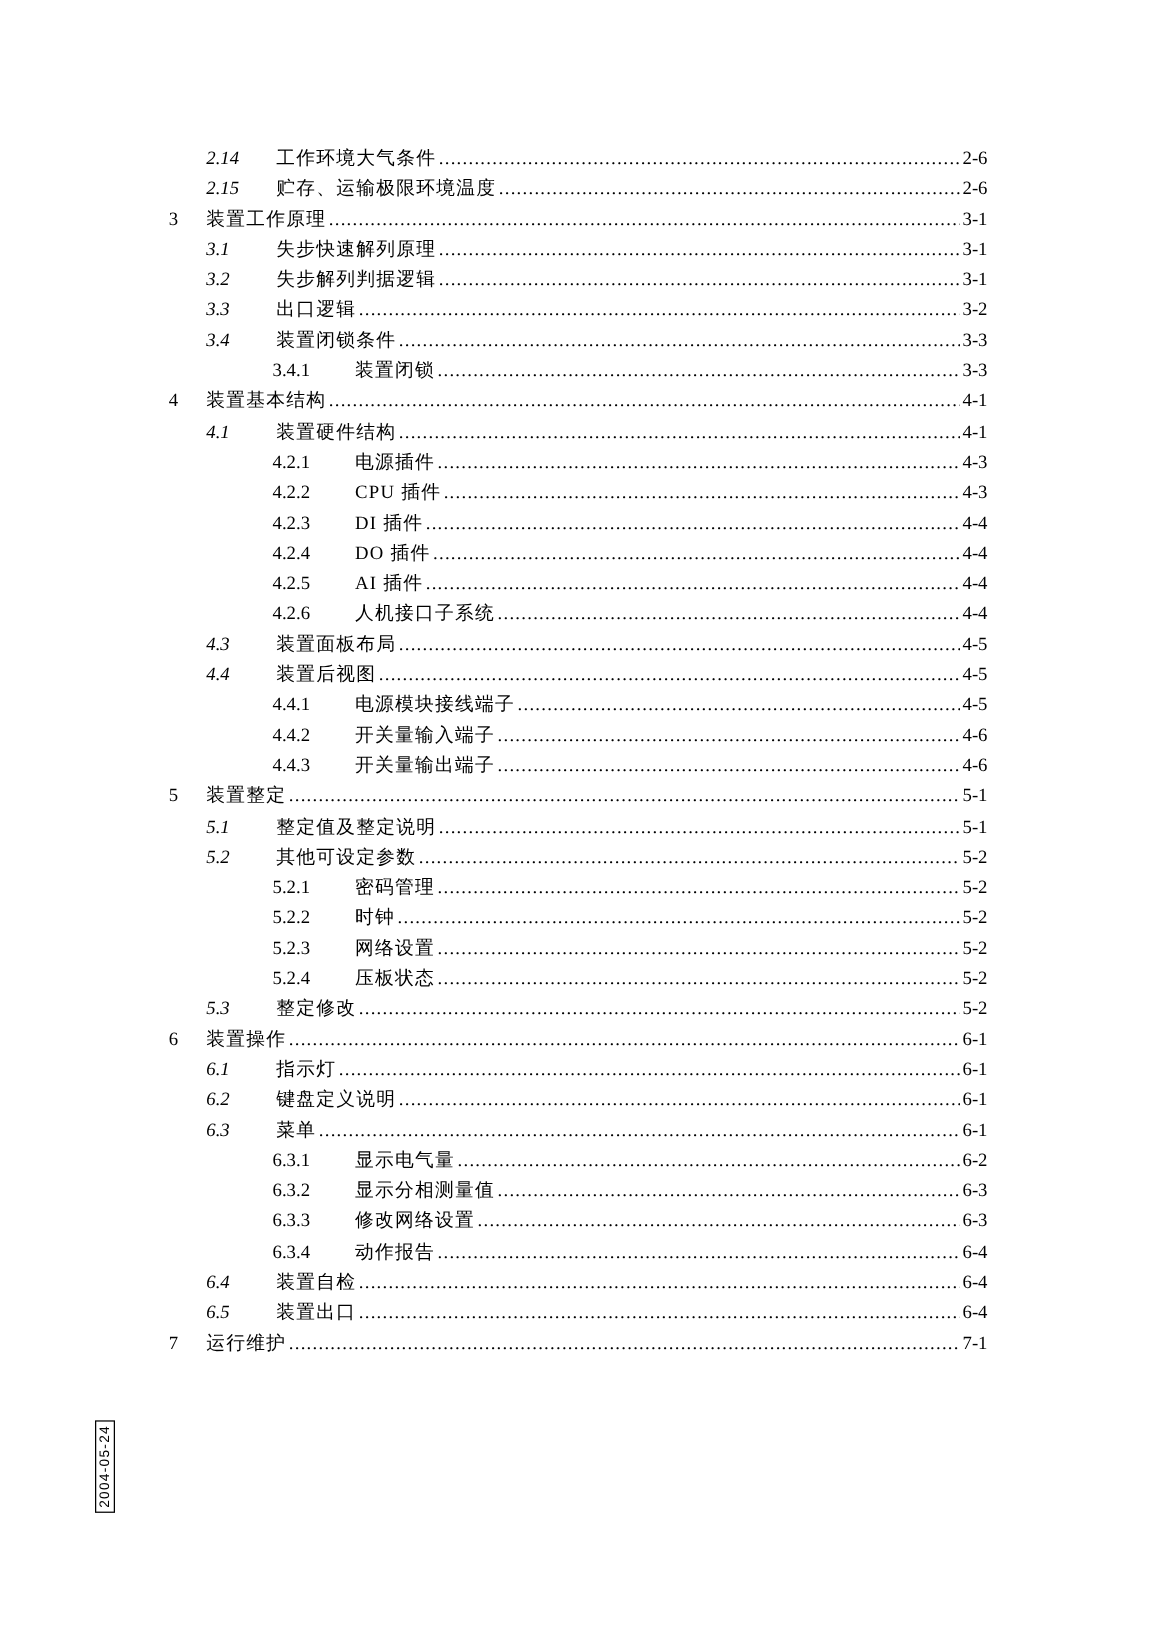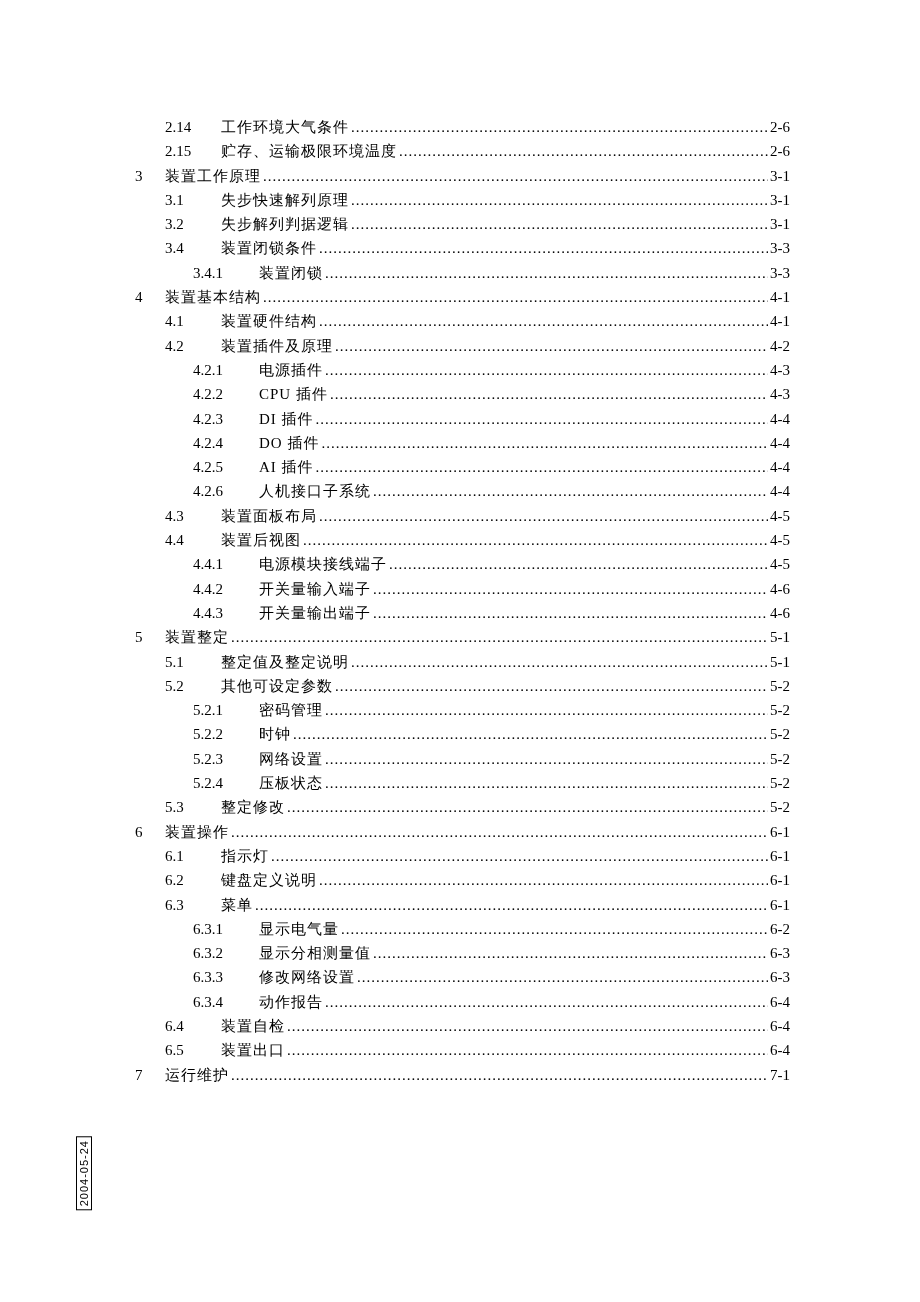--- a/index.html
+++ b/index.html
@@ -14,22 +14,22 @@
     padding: 115px 130px 0 135px;
   }
   .toc { width: 100%; }
   .row {
     display: flex;
     align-items: baseline;
     line-height: 24.3px;
     white-space: nowrap;
   }
   .num-l1 { width: 30px; flex-shrink: 0; }
-  .num-l2 { width: 56px; flex-shrink: 0; margin-left: 30px; }
-  .num-l3 { width: 66px; flex-shrink: 0; margin-left: 58px; }
+  .num-l2 { width: 56px; flex-shrink: 0; margin-left: 30px; font-style: italic; }
+  .num-l3 { width: 66px; flex-shrink: 0; margin-left: 83px; }
   .title { flex-shrink: 0; letter-spacing: 1px; }
   .leader {
     flex: 1;
     overflow: hidden;
     letter-spacing: 1px;
     margin: 0 2px;
   }
   .leader::before {
     content: "..............................................................................................................................................................................................";
   }
@@ -75,20 +75,26 @@
       <span class="leader"></span>
       <span class="page">3-1</span>
     </div>
     <div class="row">
       <span class="num-l2">3.2</span>
       <span class="title">失步解列判据逻辑</span>
       <span class="leader"></span>
       <span class="page">3-1</span>
     </div>
     <div class="row">
+      <span class="num-l2">3.3</span>
+      <span class="title">出口逻辑</span>
+      <span class="leader"></span>
+      <span class="page">3-2</span>
+    </div>
+    <div class="row">
       <span class="num-l2">3.4</span>
       <span class="title">装置闭锁条件</span>
       <span class="leader"></span>
       <span class="page">3-3</span>
     </div>
     <div class="row">
       <span class="num-l3">3.4.1</span>
       <span class="title">装置闭锁</span>
       <span class="leader"></span>
       <span class="page">3-3</span>
@@ -97,26 +103,20 @@
       <span class="num-l1">4</span>
       <span class="title">装置基本结构</span>
       <span class="leader"></span>
       <span class="page">4-1</span>
     </div>
     <div class="row">
       <span class="num-l2">4.1</span>
       <span class="title">装置硬件结构</span>
       <span class="leader"></span>
       <span class="page">4-1</span>
-    </div>
-    <div class="row">
-      <span class="num-l2">4.2</span>
-      <span class="title">装置插件及原理</span>
-      <span class="leader"></span>
-      <span class="page">4-2</span>
     </div>
     <div class="row">
       <span class="num-l3">4.2.1</span>
       <span class="title">电源插件</span>
       <span class="leader"></span>
       <span class="page">4-3</span>
     </div>
     <div class="row">
       <span class="num-l3">4.2.2</span>
       <span class="title">CPU 插件</span>

